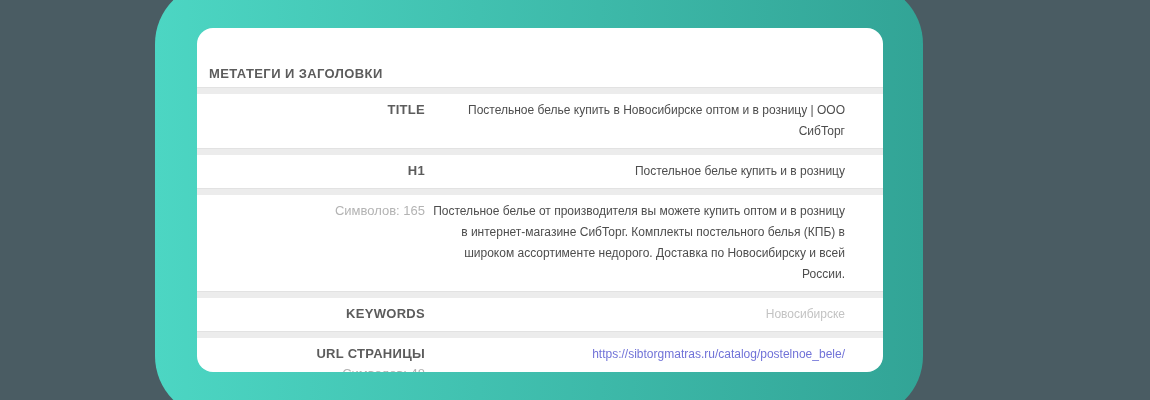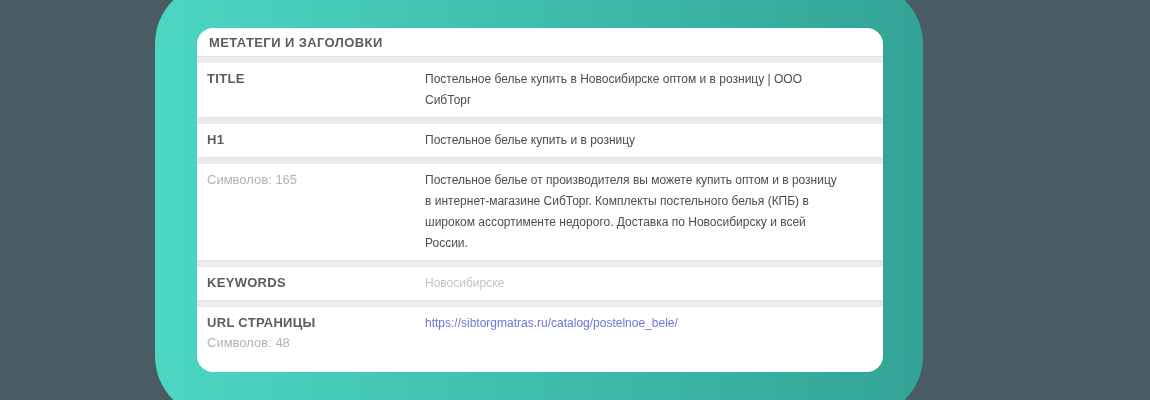--- a/index.html
+++ b/index.html
@@ -30,35 +30,37 @@
   }
   .card{
     position:absolute;
     left:197px;top:28px;
     width:686px;height:344px;
     background:var(--card-bg);
     border-radius:16px;
     overflow:hidden;
   }
   .card-header{
-    padding:7px 14px 6px 12px;
+    padding:13px 14px 6px 12px;
     font-size:13px;
     font-weight:bold;
     letter-spacing:.4px;
     color:var(--label);
+    margin-top:25px;
   }
   .divider{
     height:7px;
     background:var(--divider);
     box-shadow:inset 0 1px 0 #e2e2e2;
   }
   .row{
     display:flex;
     padding:6px 12px 6px 10px;
     align-items:flex-start;
+    text-align:right;
   }
   .row-label-col{
     width:218px;
     flex:0 0 218px;
   }
   .row-label{
     font-size:13px;
     font-weight:bold;
     letter-spacing:.3px;
     color:var(--label);

